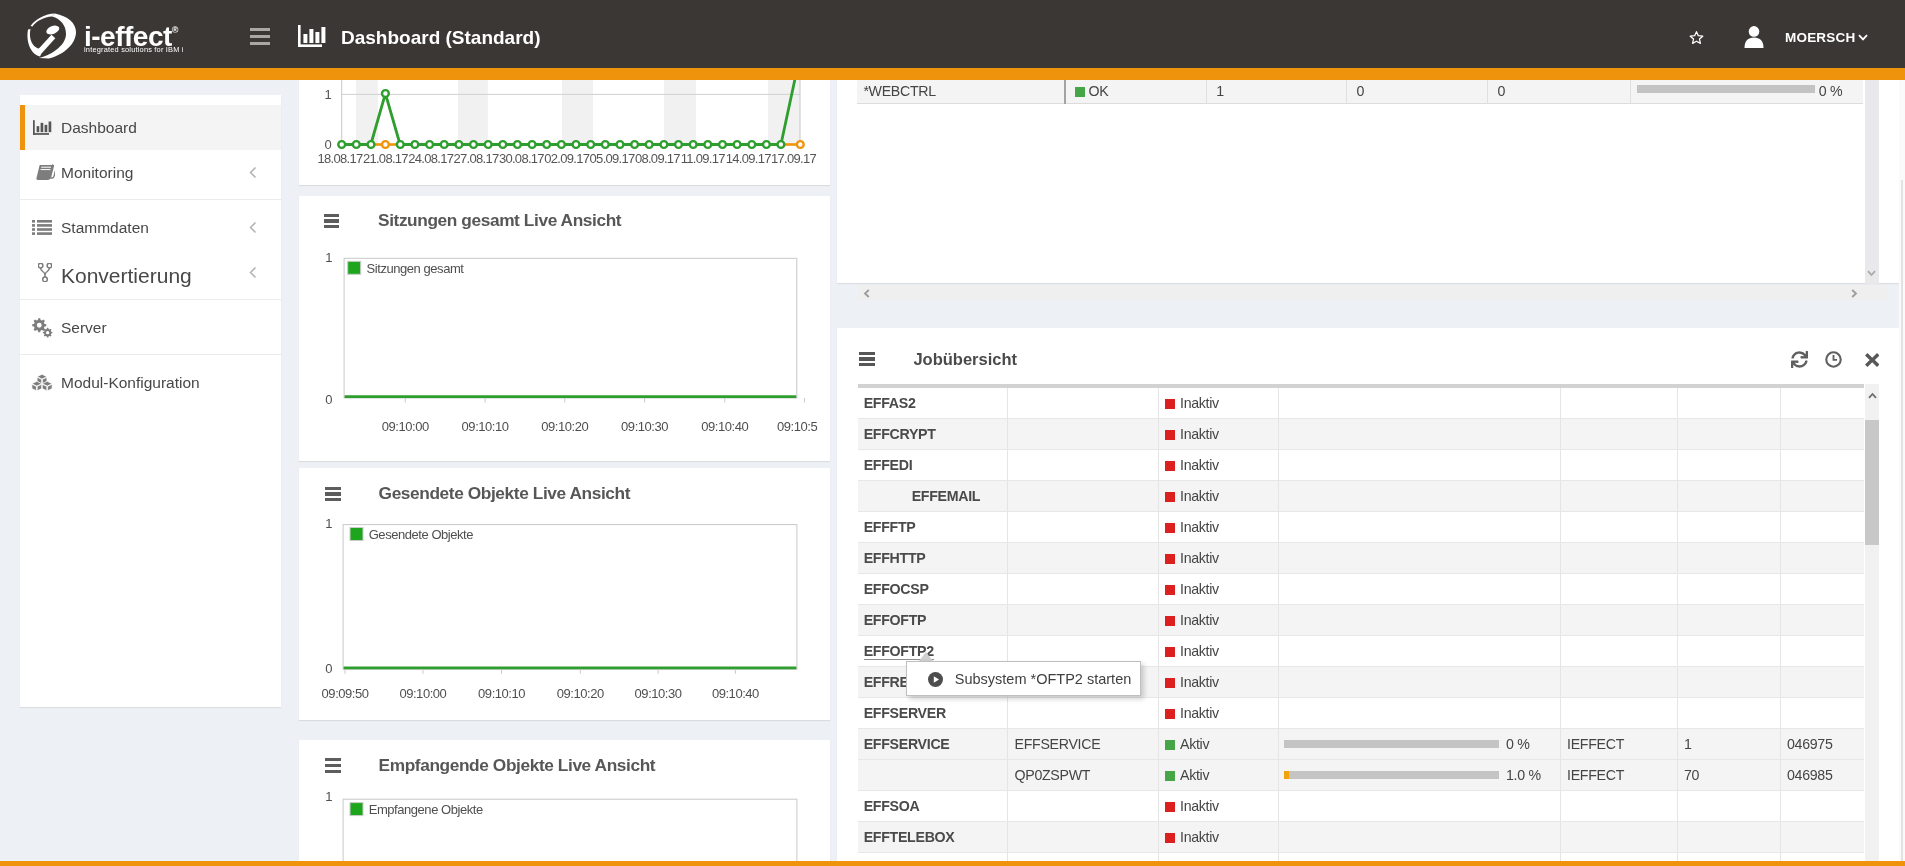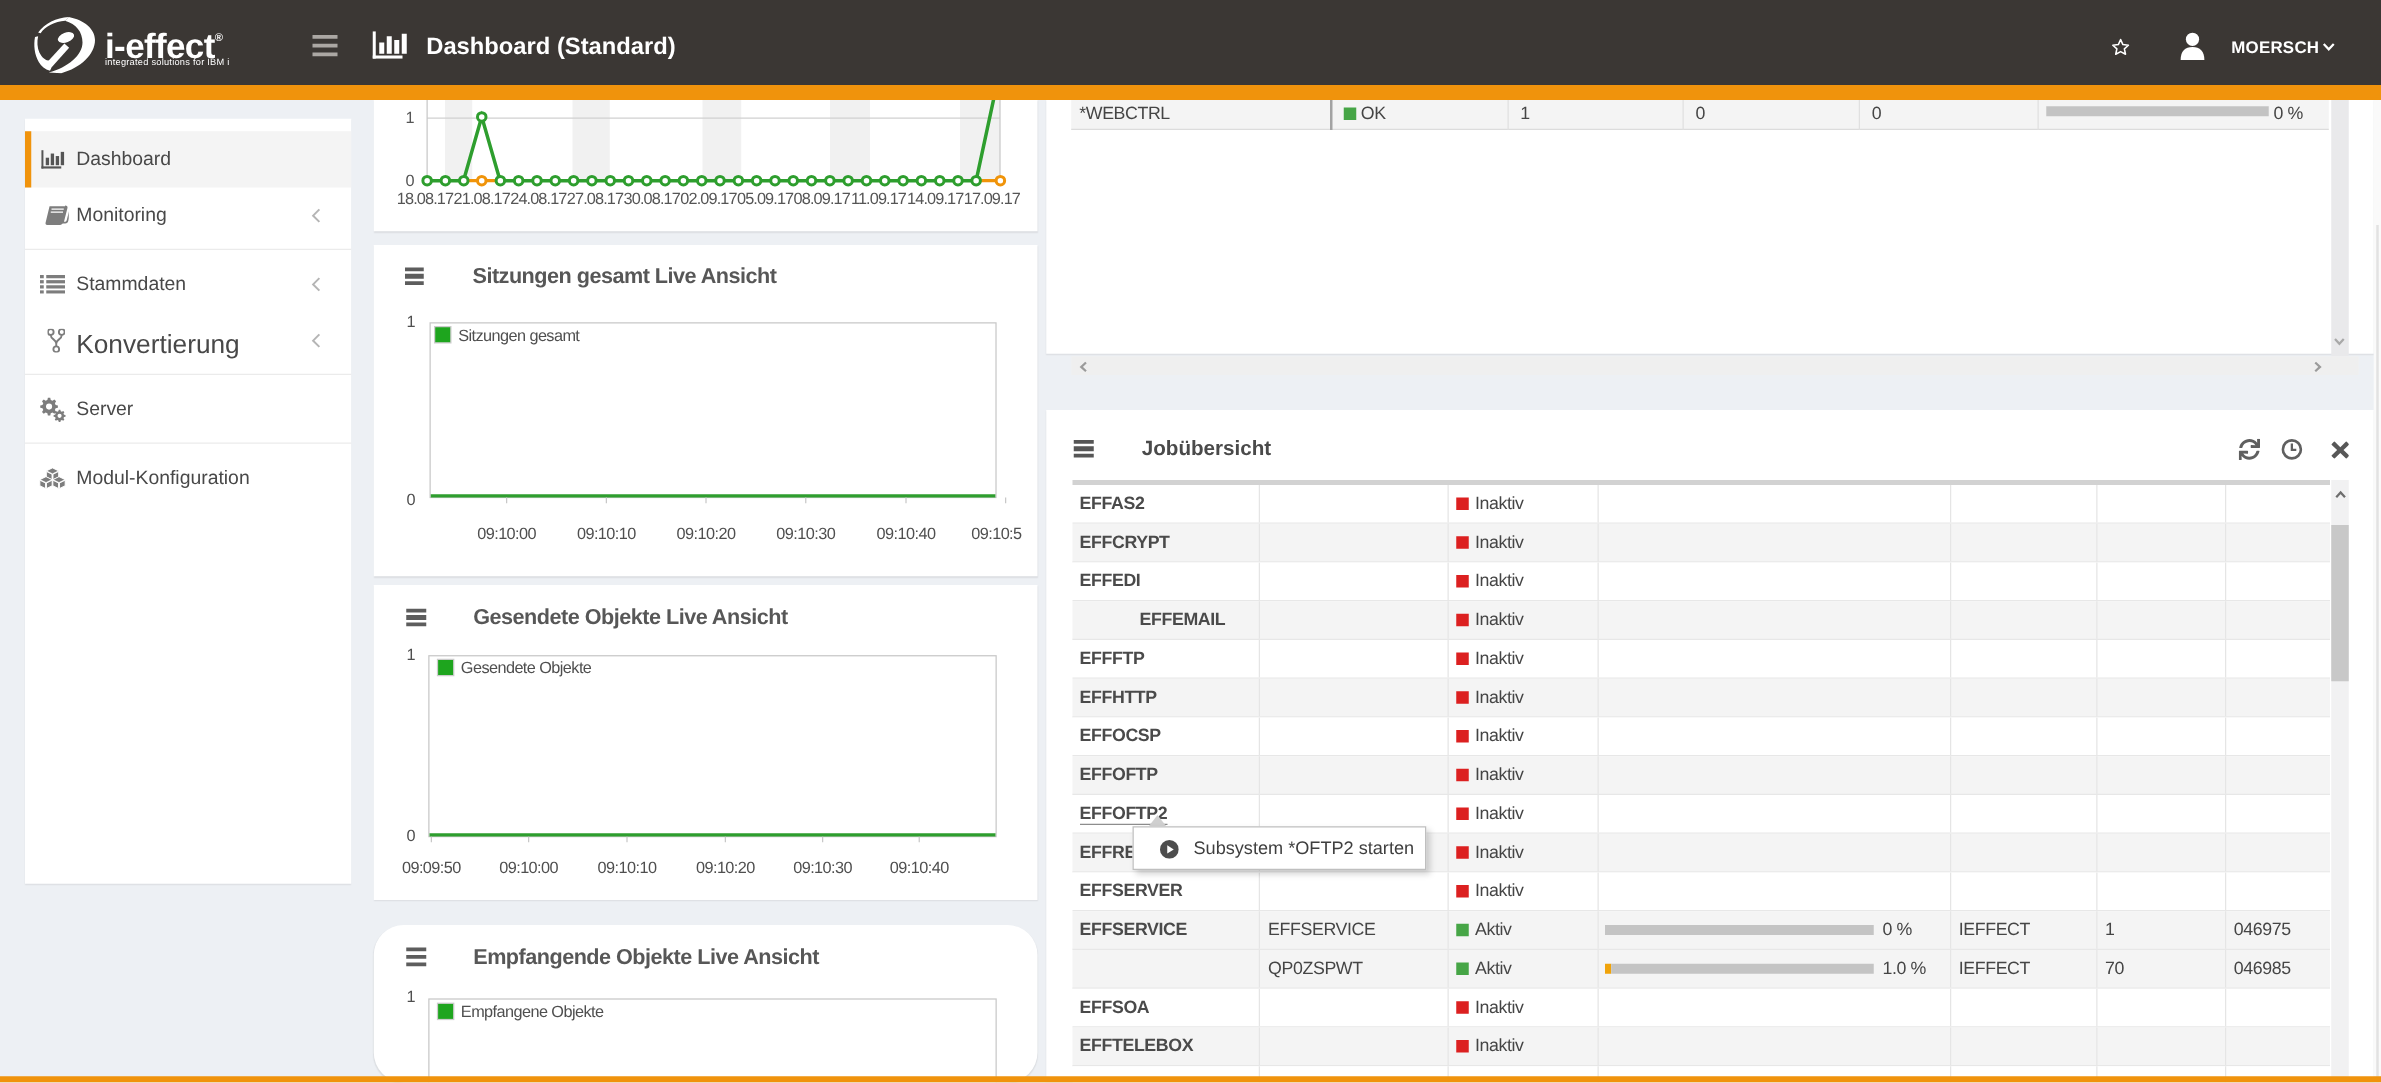--- a/index.html
+++ b/index.html
@@ -289,21 +289,21 @@
       <text x="46.1" y="230.4" text-anchor="middle">09:09:50</text>
       <text x="123.9" y="230.4" text-anchor="middle">09:10:00</text>
       <text x="202.6" y="230.4" text-anchor="middle">09:10:10</text>
       <text x="281.3" y="230.4" text-anchor="middle">09:10:20</text>
       <text x="359.1" y="230.4" text-anchor="middle">09:10:30</text>
       <text x="436.4" y="230.4" text-anchor="middle">09:10:40</text>
     </g>
   </svg>
 </div>
 
-<div class="panel" style="left:299px;top:740px;width:530.5px;height:126px;overflow:hidden;border-radius:24px;">
+<div class="panel" style="left:299px;top:740px;width:530.5px;height:126px;overflow:hidden;">
   <div class="abs hamb" style="left:26.4px;top:18px;width:15.7px;">
       <i></i>
       <i></i>
       <i></i>
     </div>
   <div class="abs" style="left:79.6px;top:14.5px;font-size:17.3px;font-weight:bold;color:#575757;letter-spacing:-0.4px;">Empfangende Objekte Live Ansicht</div>
   <svg width="530" height="126" viewBox="0 0 530 126" style="position:absolute;left:0;top:0;">
     <rect x="44.1" y="59.2" width="453.8" height="144" fill="#fff" stroke="#c8c8c8" stroke-width="1"></rect>
     <rect x="51" y="62.6" width="13" height="13" fill="#1ea51e" stroke="#cccccc" stroke-width="1"></rect>
     <g font-size="13" fill="#4f4f4f" letter-spacing="-0.45">

